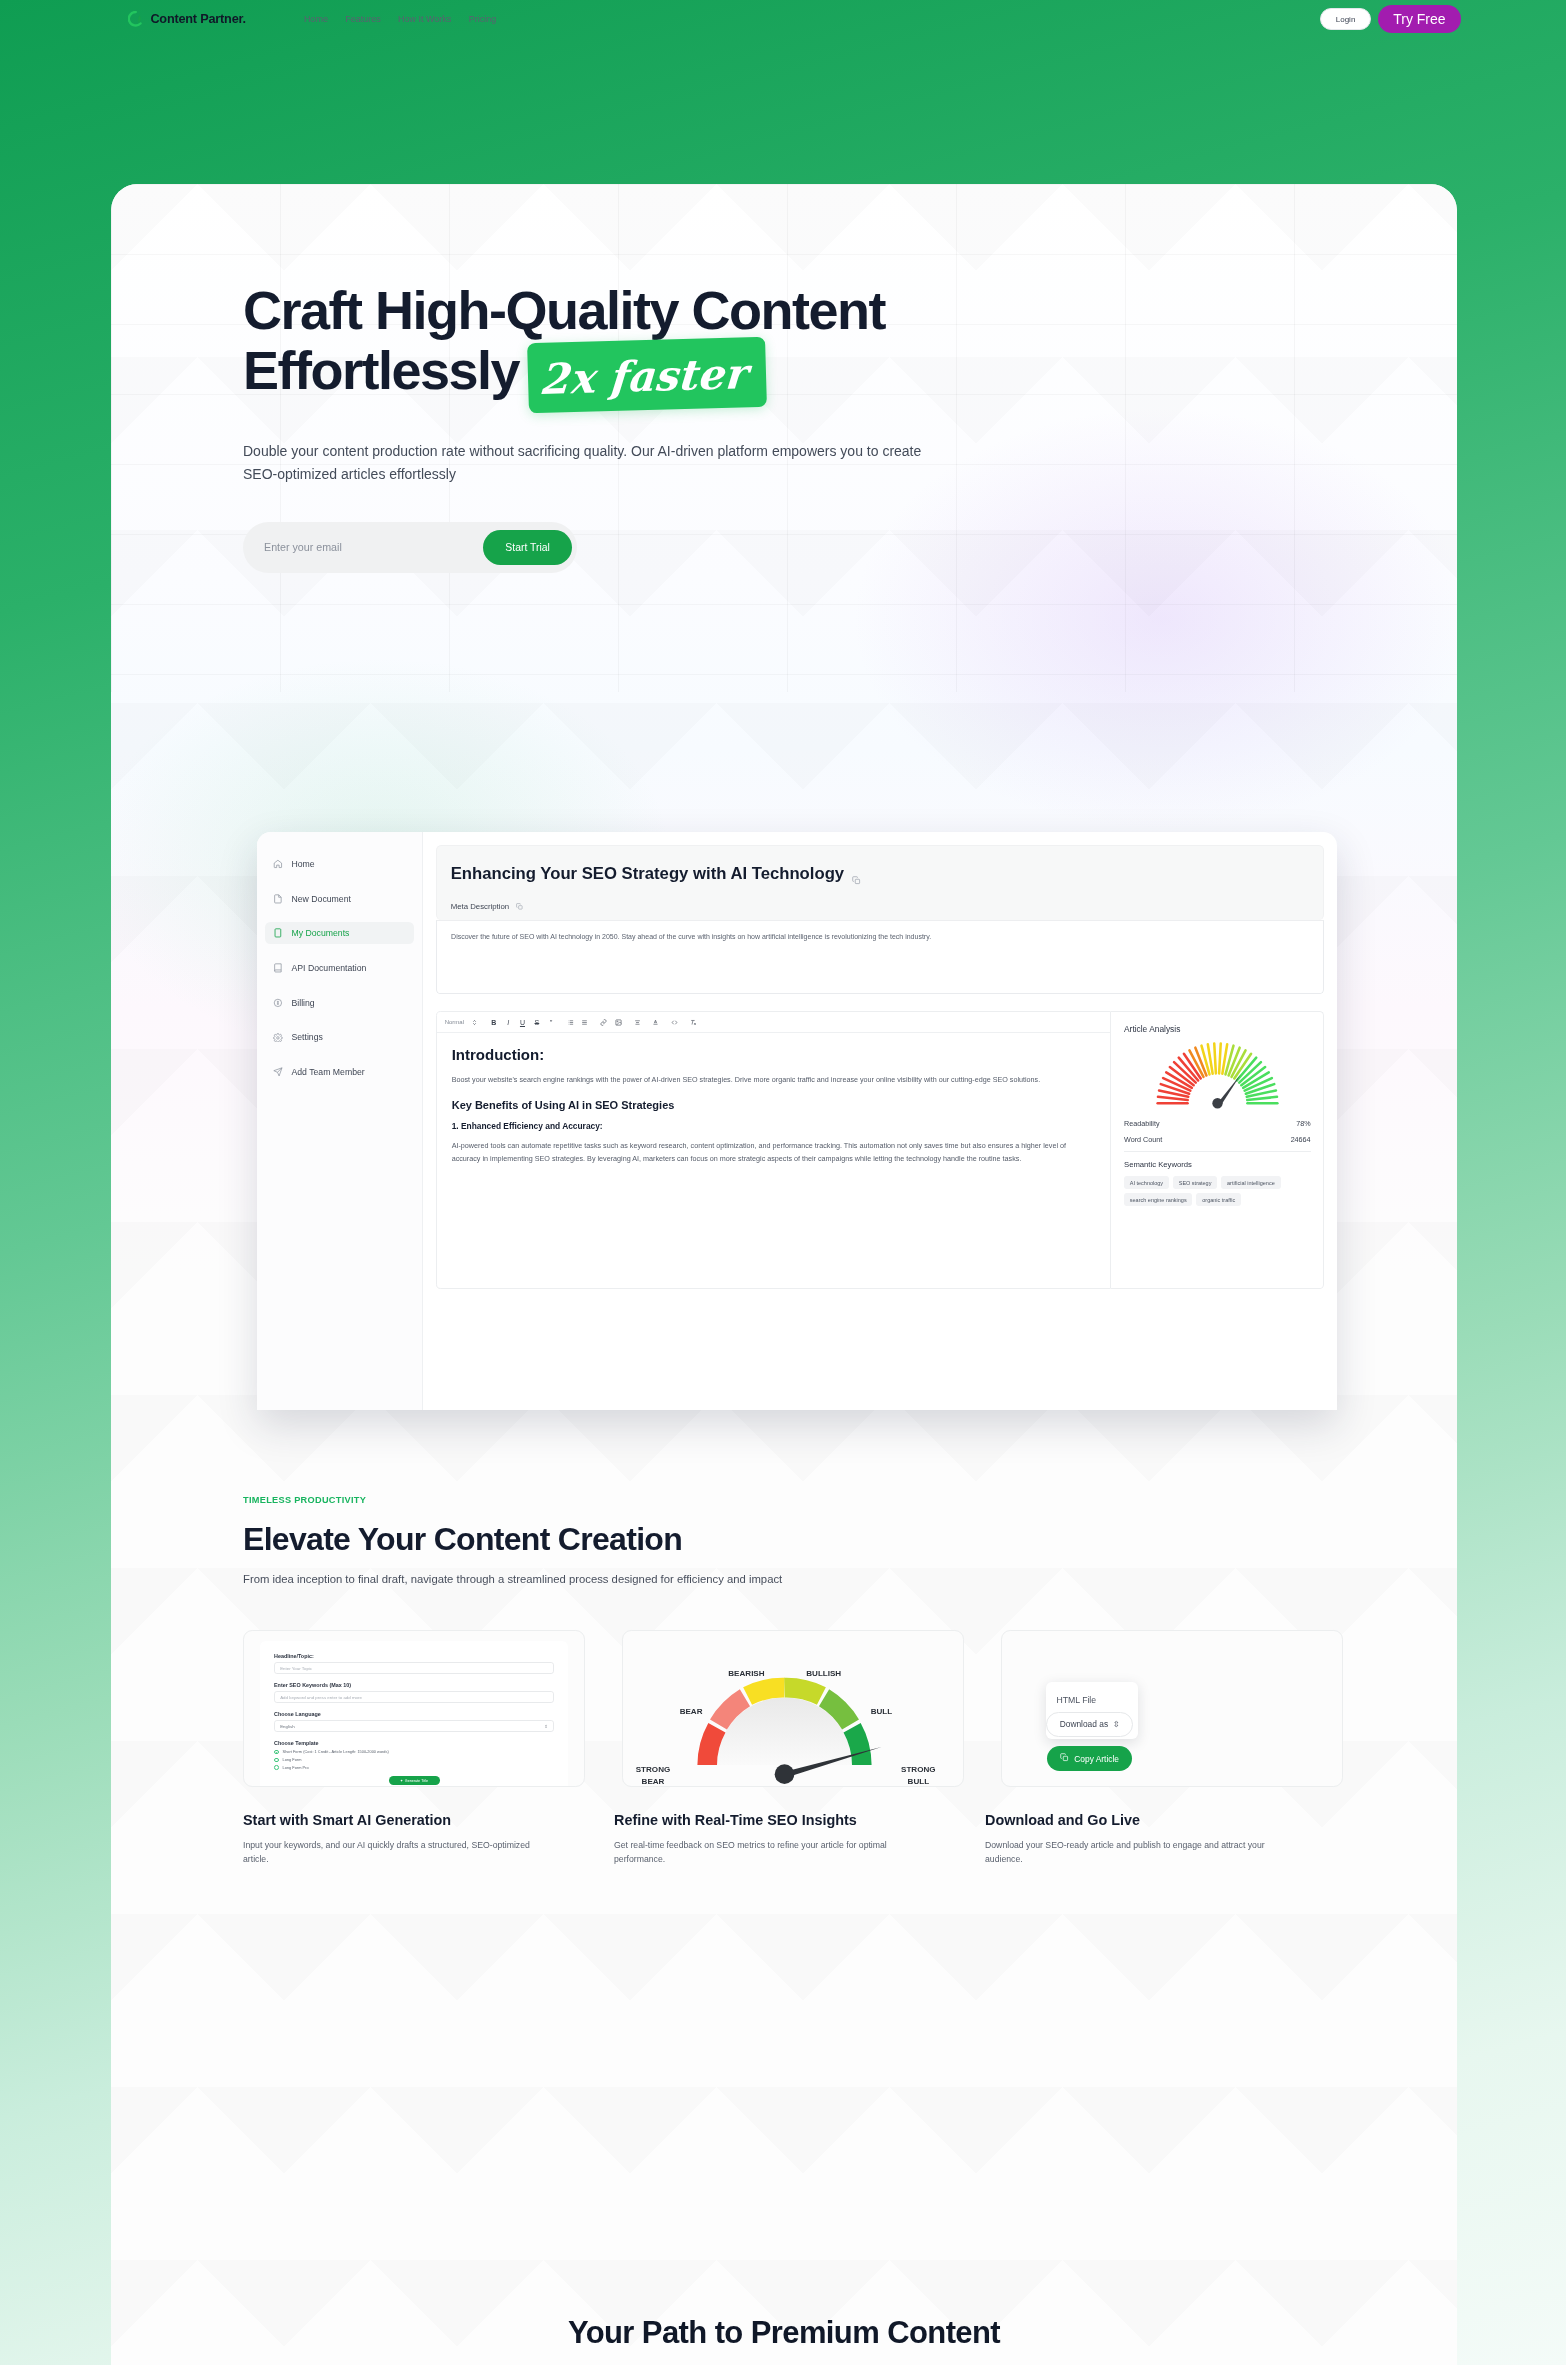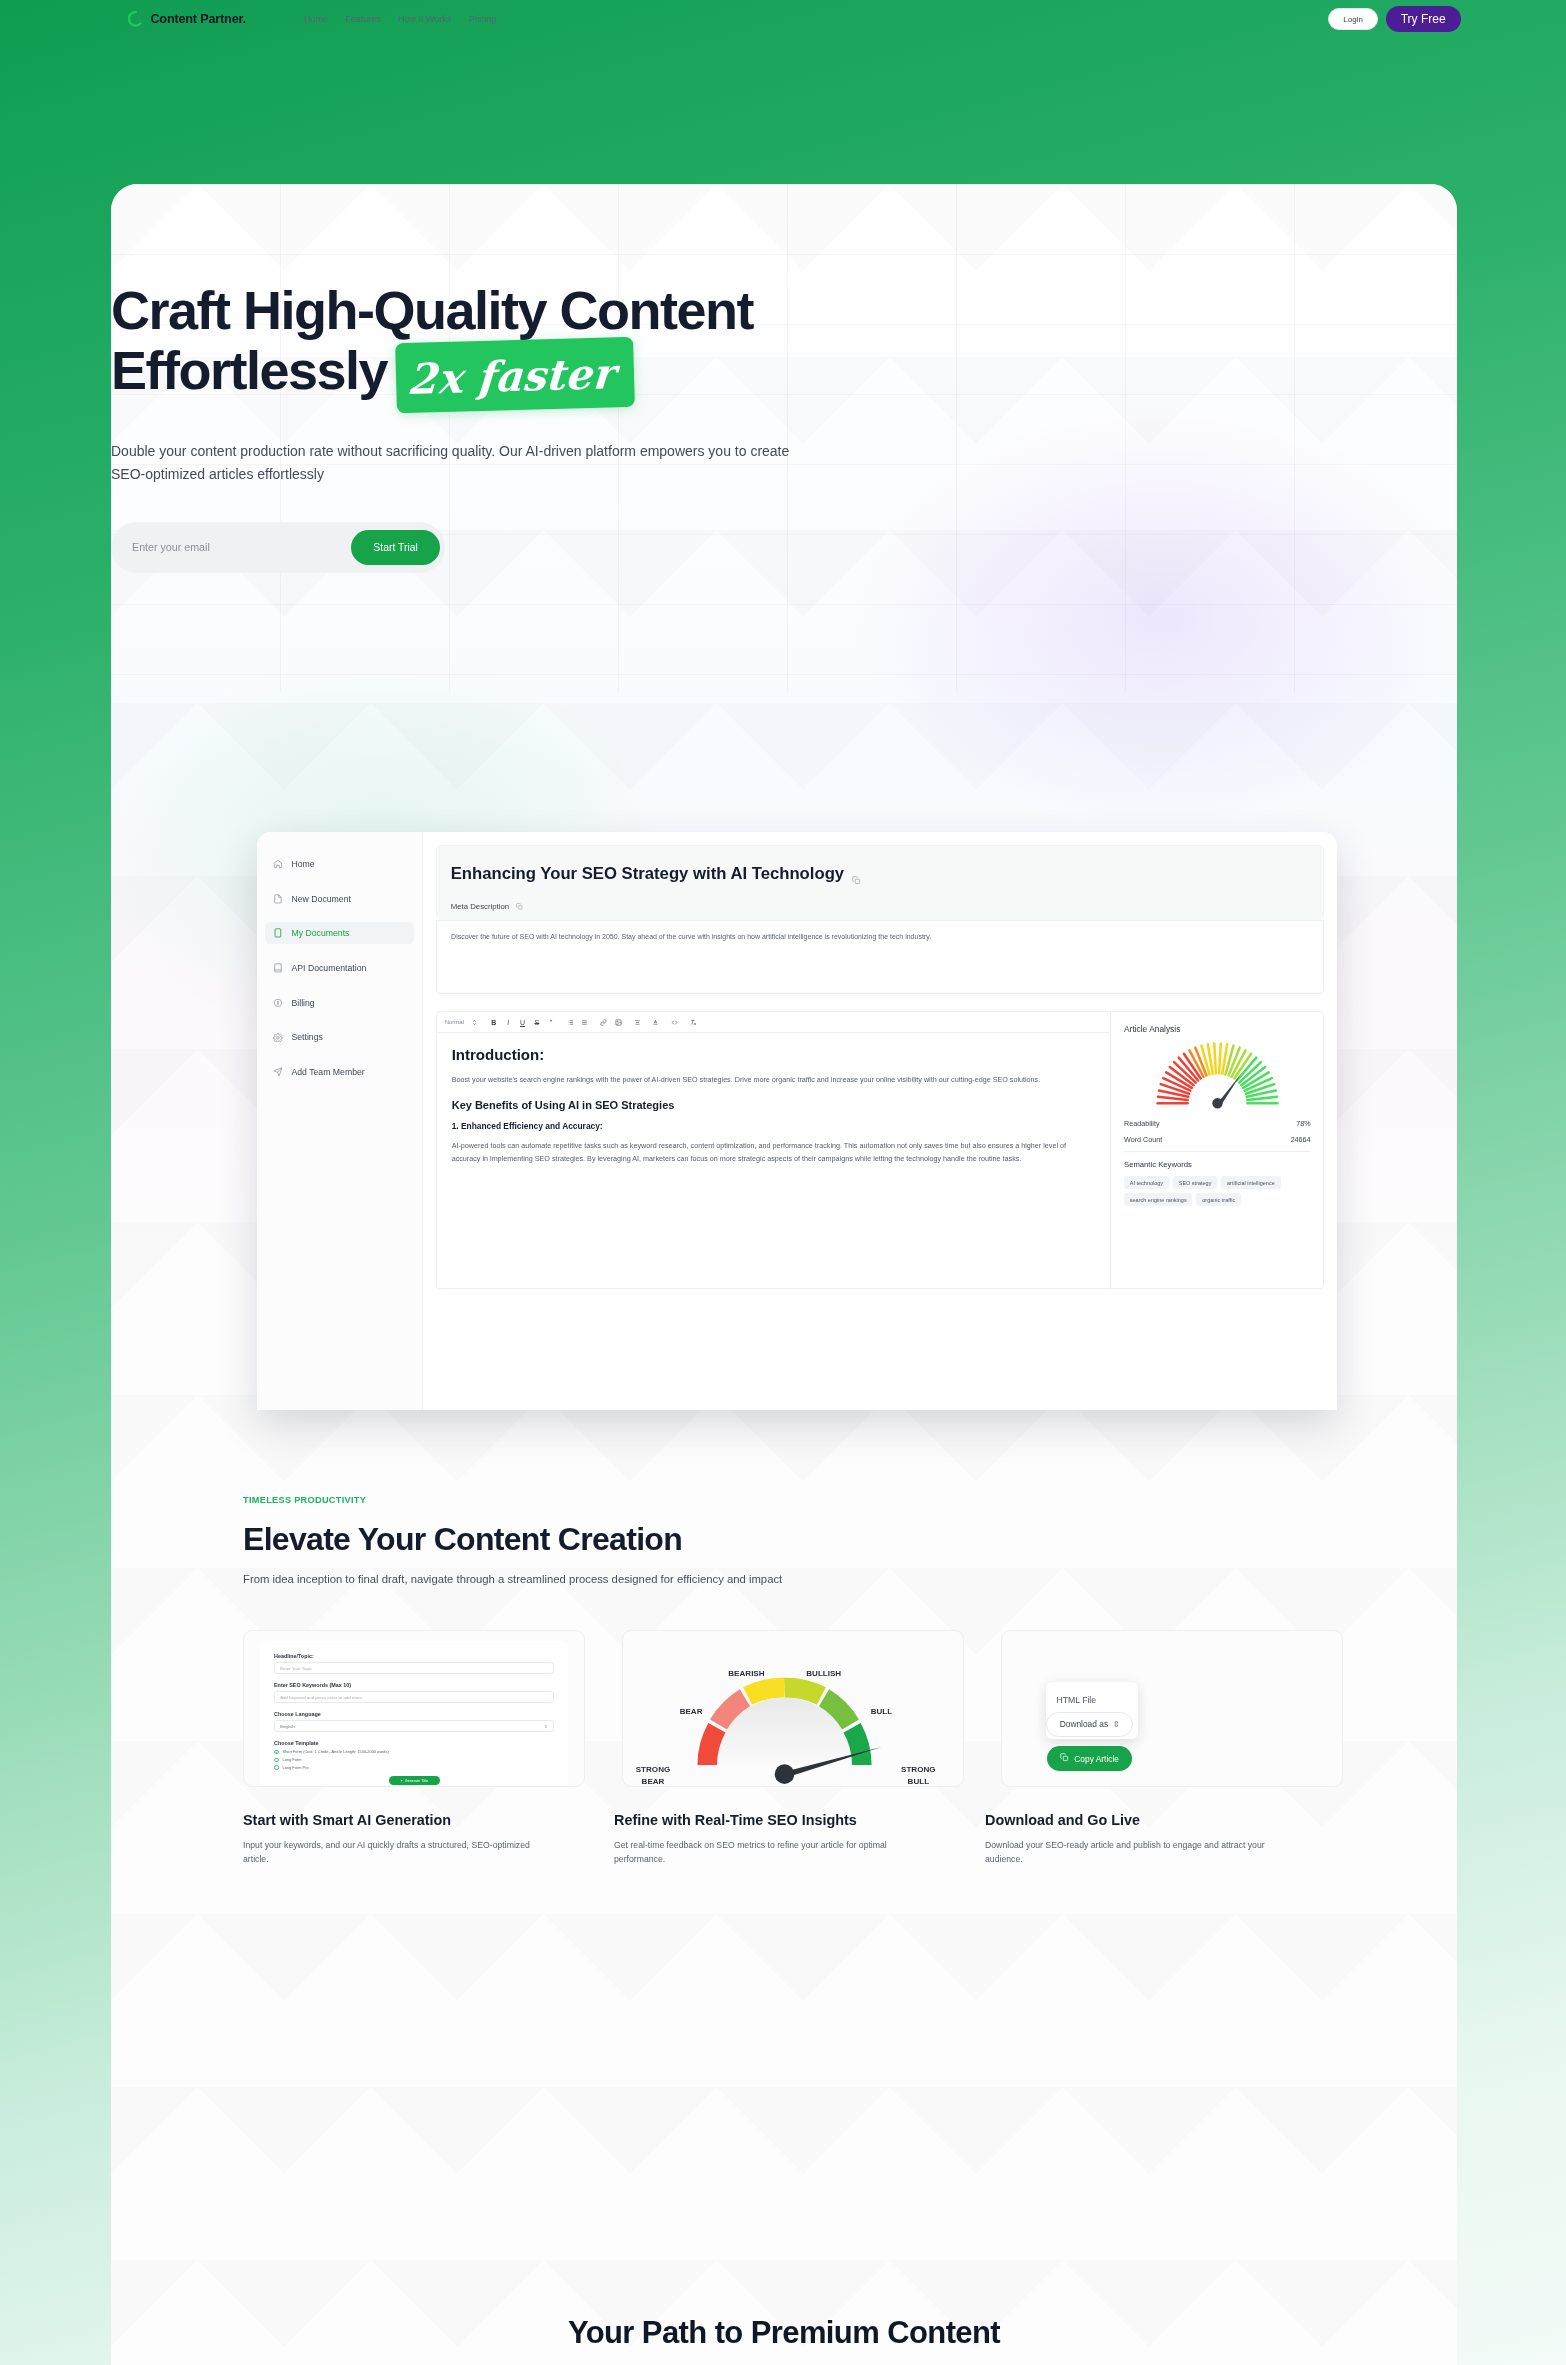--- a/index.html
+++ b/index.html
@@ -50,27 +50,27 @@
   .brand-mark{ width:15.6px; height:15.6px; position:relative; }
   .brand-name{ font-size:12.7px; font-weight:700; color:#101828; letter-spacing:-0.2px; }
   .nav-links{ display:flex; gap:17.3px; margin-left:58px; }
   .nav-links a{ font-size:9px; color:#5a6270; text-decoration:none; white-space:nowrap; }
   .nav-right{ margin-left:auto; display:flex; align-items:center; gap:7.5px; margin-right:81px; }
   .btn-login{
     font-size:8px; color:#3c4352; background:#fff; border:0.8px solid #e3e6ea;
     border-radius:17.3px; padding:5.2px 14.4px; cursor:pointer;
   }
   .btn-try{
-    font-size:12px; color:#fff; background:#4c1d95; border:none;
+    font-size:14px; color:#fff; background:#a21caf; border:none;
     border-radius:17.3px; padding:5.8px 15px; cursor:pointer; font-weight:500;text-align:center;
   }
 
   
   .hero{ position:absolute; left:0; top:38px; width:100%; z-index:20; }
-  .hero-inner{ padding-top:58px; }
+  .hero-inner{ padding-left:132px; padding-top:58px; }
   h1.hero-title{
     font-size:54px; line-height:1.12; font-weight:700; color:#141c2e;
     letter-spacing:-1.5px; white-space:nowrap;
   }
   .hl-wrap{ display:inline-block; position:relative; margin-left:9.2px; vertical-align:-2.3px; }
   .hl-box{
     display:inline-block; background:#22c55e; border-radius:8px;
     padding:2.3px 17.3px 7px 15px; transform:rotate(-1.6deg);
     box-shadow:0 2.3px 10.4px rgba(34,197,94,.25);
   }

